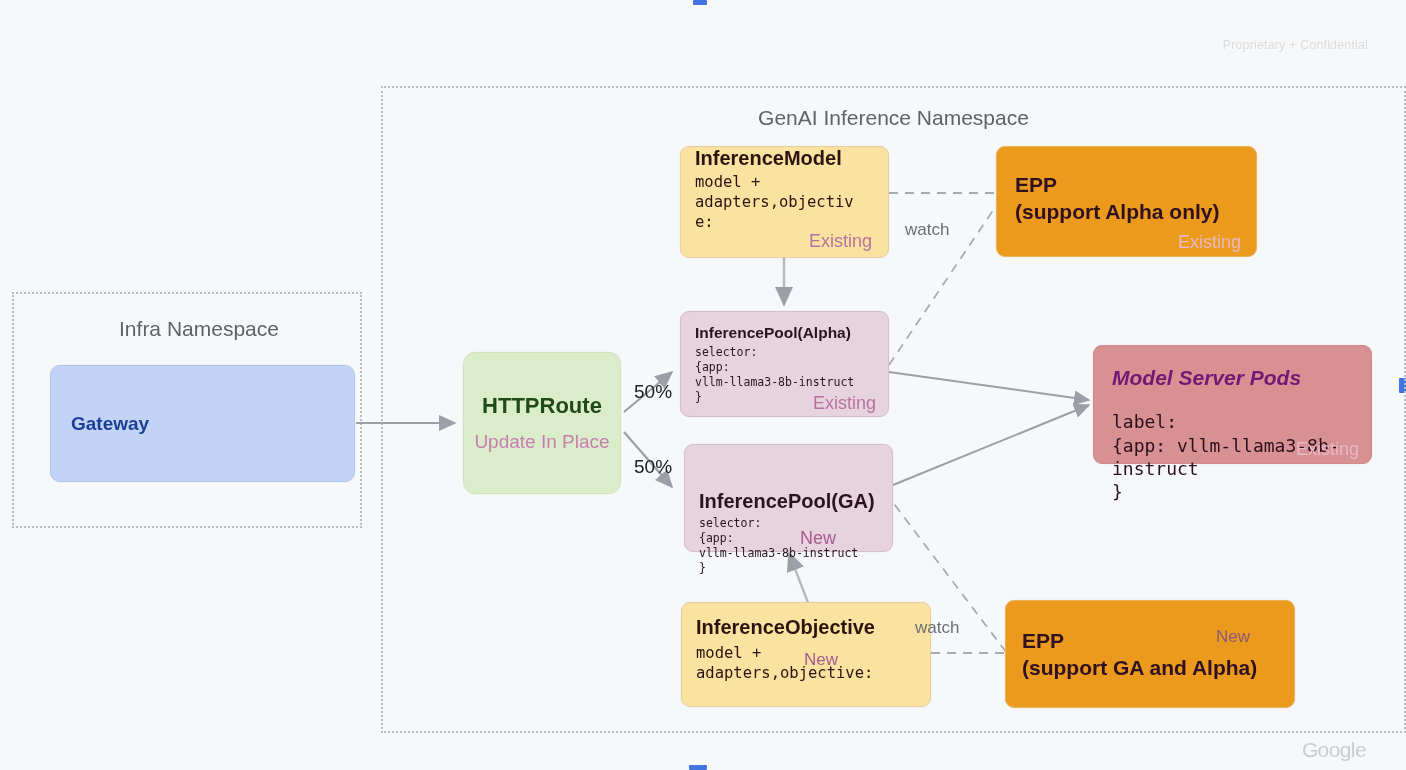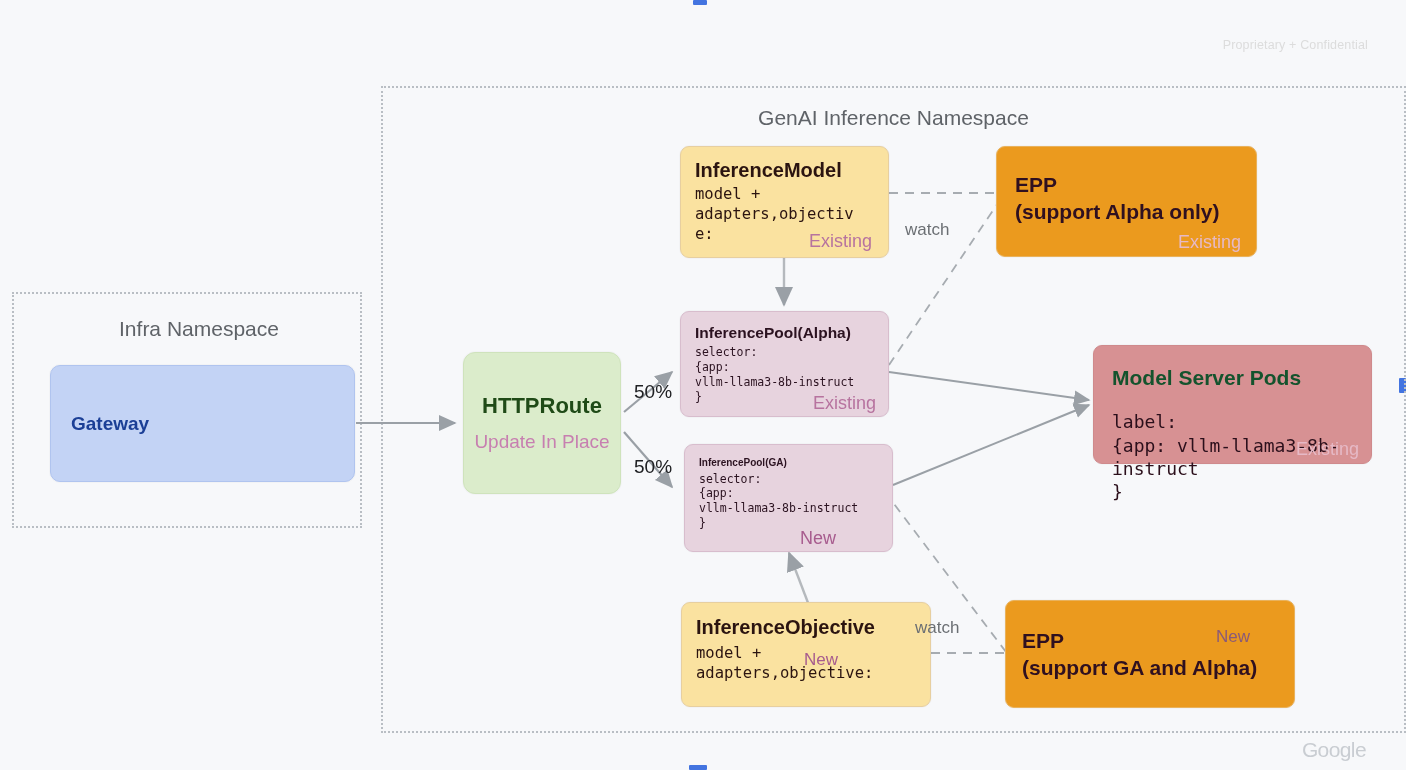--- a/index.html
+++ b/index.html
@@ -98,21 +98,21 @@
   .node.plum { background: #e7d3de; border: 1px solid #d8bdcd; }
   .node.plum .title { color: #2b1220; }
   .node.plum .body { color: #2b1220; }
 
   
   .node.orange { background: #eb9a1e; border: 1px solid #e9b25c; }
   .node.orange .title { color: #2f1020; }
 
   
   .node.salmon { background: #d79193; border: 1px solid #cf8a8c; }
-  .node.salmon .title { color: #14532d; }
+  .node.salmon .title { color: #701a75; font-style: italic; }
   .node.salmon .body { color: #2b0f1b; }
 
   .tag.existing-plum { color: #b7739f; }
   .tag.existing-pale { color: #e6b9c6; }
   .tag.new-plum { color: #a75c8e; }
   .tag.new-dark { color: #8a5a78; }
 
   .pct {
     position: absolute;
     font-size: 19px;
@@ -184,39 +184,39 @@
     <div class="sub">Update In Place</div>
   </div>
 
   <div class="node" id="gateway" style="left:50px; top:365px; width:305px; height:117px; display:flex; align-items:center;">
     <div class="title">Gateway</div>
   </div>
 
   <div class="pct" style="left:634px; top:381px;">50%</div>
   <div class="pct" style="left:634px; top:456px;">50%</div>
 
-  <div class="node yellow" style="left:680px; top:146px; width:209px; height:112px; padding:12px 0 0 14px;">
+  <div class="node yellow" style="left:680px; top:146px; width:209px; height:112px; padding:0 0 0 14px;">
     <div class="title" style="font-size:20px;">InferenceModel</div>
     <div class="body" style="font-size:15.5px; margin-top:2px;">model +
 adapters,objectiv
 e:</div>
     <div class="tag existing-plum" style="right:16px; bottom:5px;">Existing</div>
   </div>
 
   <div class="node plum" style="left:680px; top:311px; width:209px; height:106px; padding:12px 0 0 14px;">
     <div class="title" style="font-size:15.5px;">InferencePool(Alpha)</div>
     <div class="body" style="font-size:11.5px; margin-top:3px;">selector:
 {app:
 vllm-llama3-8b-instruct
 }</div>
     <div class="tag existing-plum" style="right:12px; bottom:2px;">Existing</div>
   </div>
 
   <div class="node plum" style="left:684px; top:444px; width:209px; height:108px; padding:12px 0 0 14px;">
-    <div class="title" style="font-size:10px;">InferencePool(GA)</div>
+    <div class="title" style="font-size:20px;margin-top:33px;">InferencePool(GA)</div>
     <div class="body" style="font-size:11.5px; margin-top:3px;">selector:
 {app:
 vllm-llama3-8b-instruct
 }</div>
     <div class="tag new-plum" style="right:56px; bottom:2px;">New</div>
   </div>
 
   <div class="node yellow" style="left:681px; top:602px; width:250px; height:105px; padding:13px 0 0 14px;">
     <div class="title" style="font-size:20px;">InferenceObjective</div>
     <div class="body" style="font-size:15.5px; margin-top:4px;">model +

